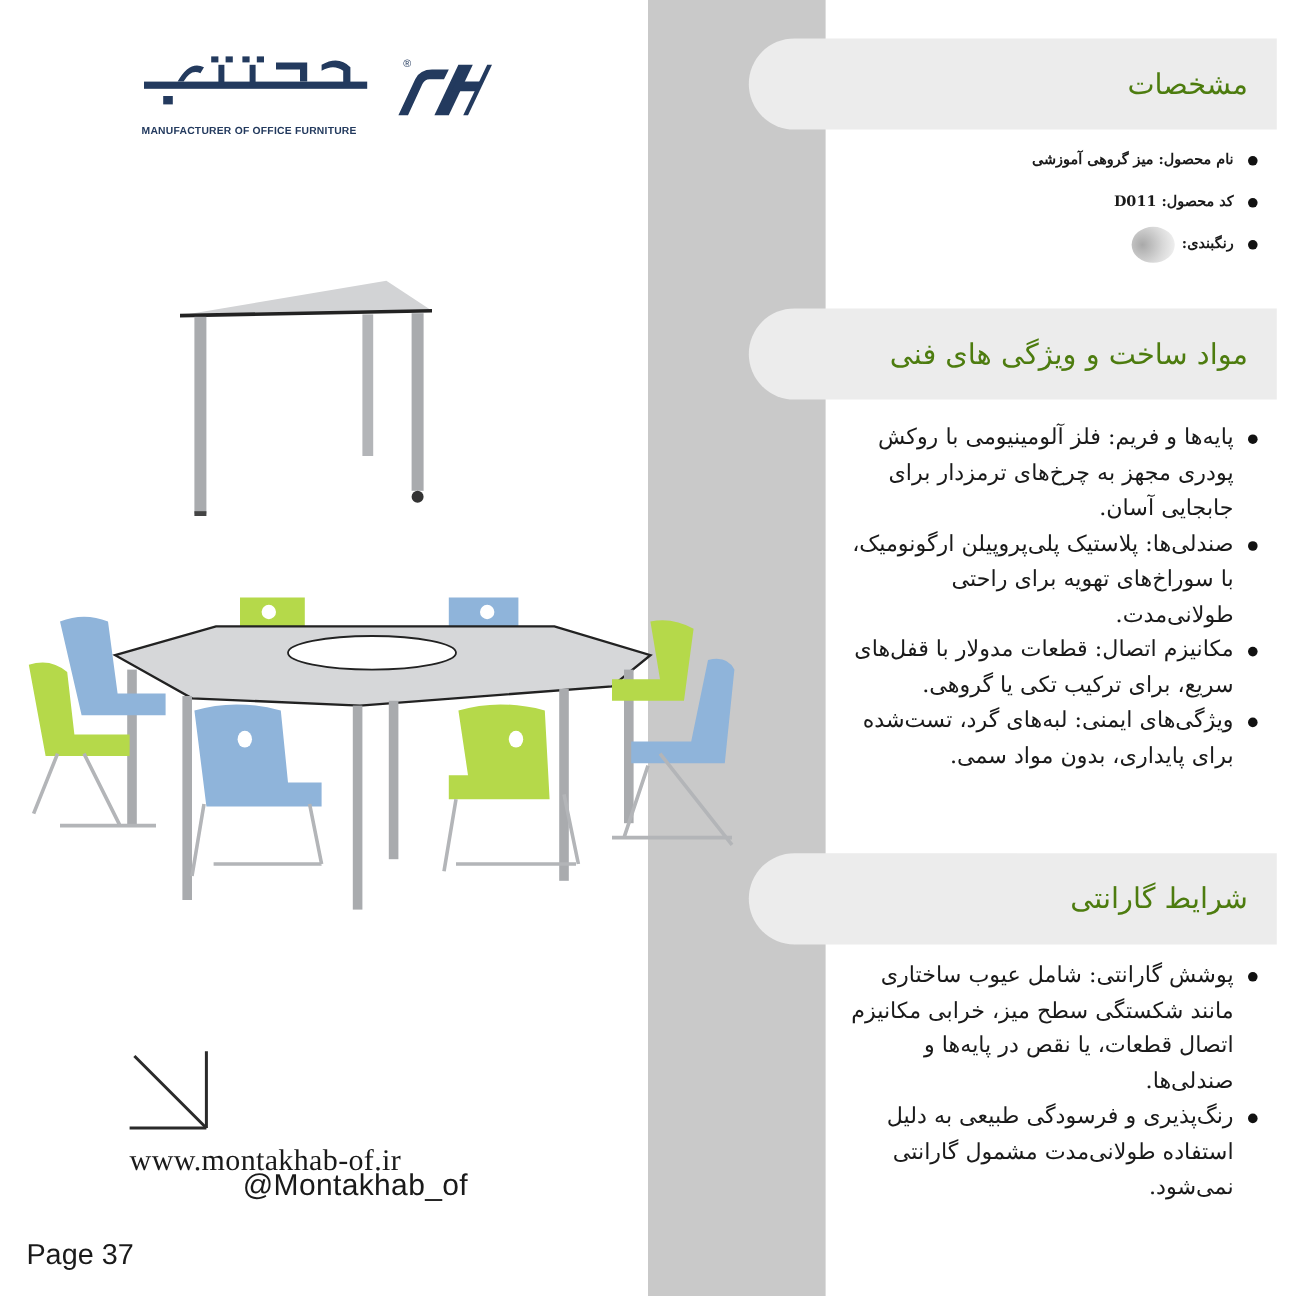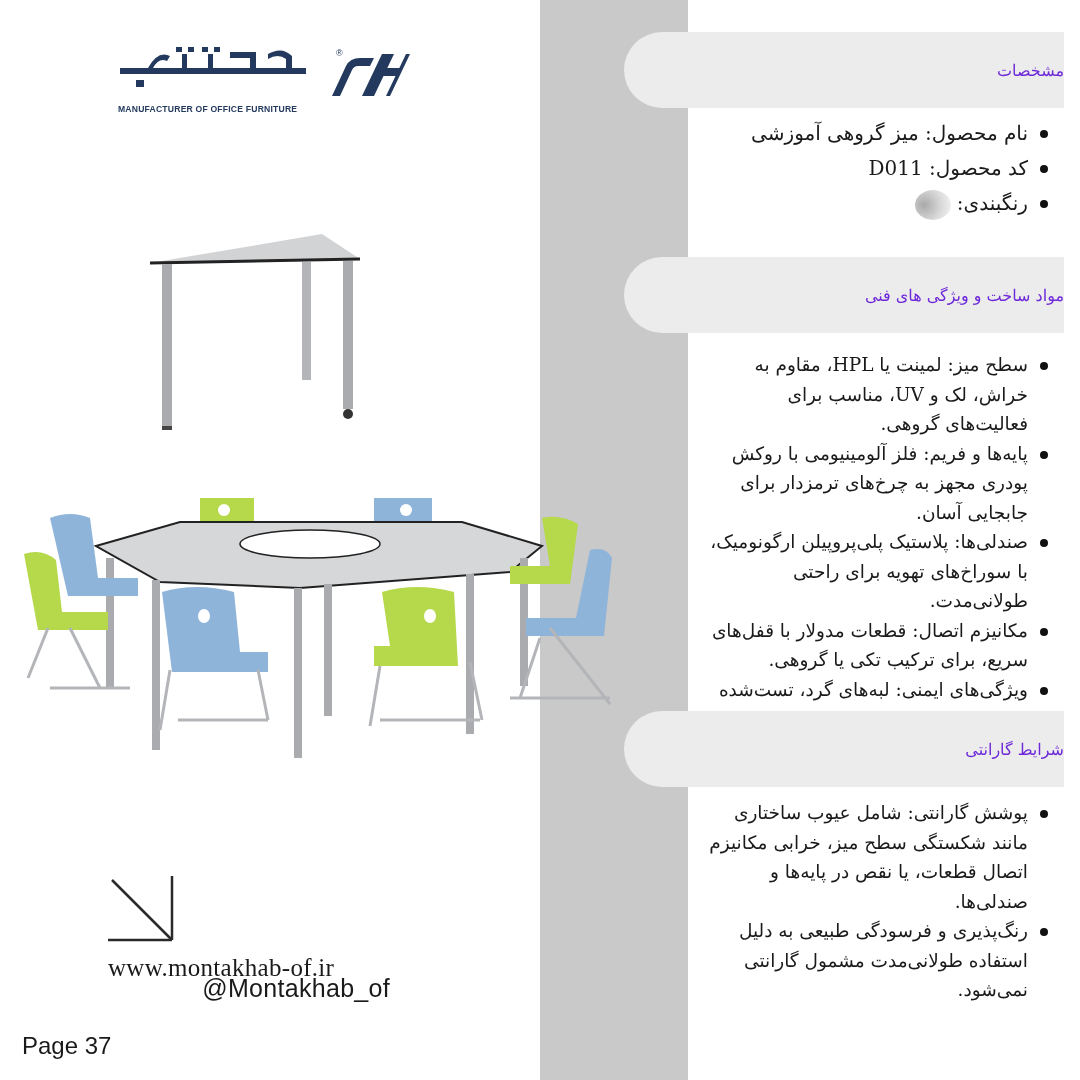--- a/index.html
+++ b/index.html
@@ -7,27 +7,27 @@
   body { position: relative; font-family: "DejaVu Serif", "Liberation Serif", serif; color: #1a1a1a; }
 
   .gray-band { position: absolute; left: 540px; top: 0; width: 148px; height: 1080px; background: #c9c9c9; }
 
   
   .logo { position: absolute; left: 118px; top: 44px; width: 292px; height: 58px; }
   .logo-sub { position: absolute; left: 118px; top: 88px; font-family: "Liberation Sans", sans-serif; font-size: 8.6px; font-weight: bold; letter-spacing: 0.2px; color: #233a5e; white-space: nowrap; margin-top: 16px; }
 
   
   .pill { position: absolute; left: 624px; width: 440px; height: 76px; background: #ececec; border-radius: 38px 0 0 38px; }
-  .pill-title { position: absolute; right: 0; top: 50%; transform: translateY(-50%); direction: rtl; font-size: 16px; color: #6d28d9; white-space: nowrap; font-family: "DejaVu Serif", serif; }
+  .pill-title { position: absolute; right: 24px; top: 50%; transform: translateY(-50%); direction: rtl; font-size: 24px; color: #4d7c0f; white-space: nowrap; font-family: "DejaVu Serif", serif; }
 
   .list { position: absolute; direction: rtl; list-style: none; font-size: 19.5px; line-height: 32px; color: #1a1a1a; }
   .list li { position: relative; padding-right: 22px; }
   .list li::before { content: ""; position: absolute; right: 2px; top: 13px; width: 8px; height: 8px; border-radius: 50%; background: #111; }
 
-  .spec-list { right: 30px; top: 116px; width: 360px; line-height: 35px; font-size: 20px; }
+  .spec-list { right: 30px; top: 116px; width: 360px; line-height: 35px; font-size: 12px; font-weight: bold; }
   .spec-list li::before { top: 14px; }
   .tech-list { right: 30px; top: 350px; width: 350px; line-height: 29.5px; font-size: 18.5px; }
   .tech-list li::before { top: 12px; }
   .warranty-list { right: 30px; top: 798px; width: 350px; line-height: 29.5px; font-size: 18.5px; }
   .warranty-list li::before { top: 12px; }
 
   .swatch { display: inline-block; width: 36px; height: 30px; border-radius: 50%; vertical-align: middle; background: radial-gradient(circle at 25% 50%, #a9a9a9 0%, #d8d8d8 55%, #f7f7f7 100%); margin-right: 6px; }
 
   
   .arrow { position: absolute; left: 106px; top: 874px; width: 70px; height: 70px; }
@@ -123,21 +123,20 @@
 <ul class="list spec-list">
   <li>نام محصول: میز گروهی آموزشی</li>
   <li>کد محصول: D011</li>
   <li><span>رنگبندی:</span><span class="swatch"></span></li>
 </ul>
 
 <div class="pill" style="top:257px;text-align:center;">
   <span class="pill-title">مواد ساخت و ویژگی های فنی</span>
 </div>
 <ul class="list tech-list">
-  <li>سطح میز: لمینت یا HPL، مقاوم به خراش، لک و UV، مناسب برای فعالیت‌های گروهی.</li>
   <li>پایه‌ها و فریم: فلز آلومینیومی با روکش پودری مجهز به چرخ‌های ترمزدار برای جابجایی آسان.</li>
   <li>صندلی‌ها: پلاستیک پلی‌پروپیلن ارگونومیک، با سوراخ‌های تهویه برای راحتی طولانی‌مدت.</li>
   <li>مکانیزم اتصال: قطعات مدولار با قفل‌های سریع، برای ترکیب تکی یا گروهی.</li>
   <li>ویژگی‌های ایمنی: لبه‌های گرد، تست‌شده برای پایداری، بدون مواد سمی.</li>
 </ul>
 
 <div class="pill" style="top:711px;">
   <span class="pill-title">شرایط گارانتی</span>
 </div>
 <ul class="list warranty-list">

